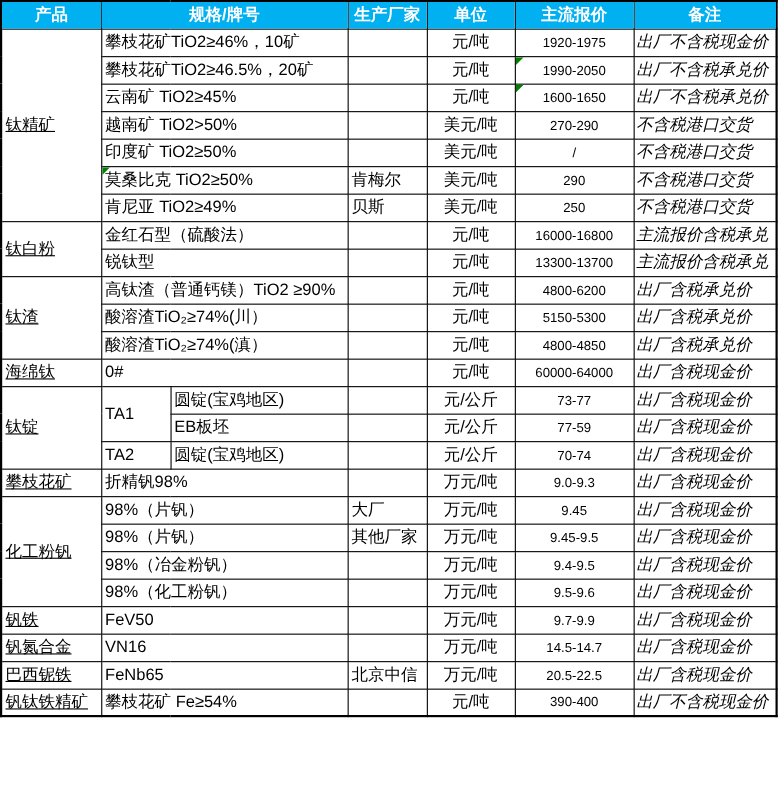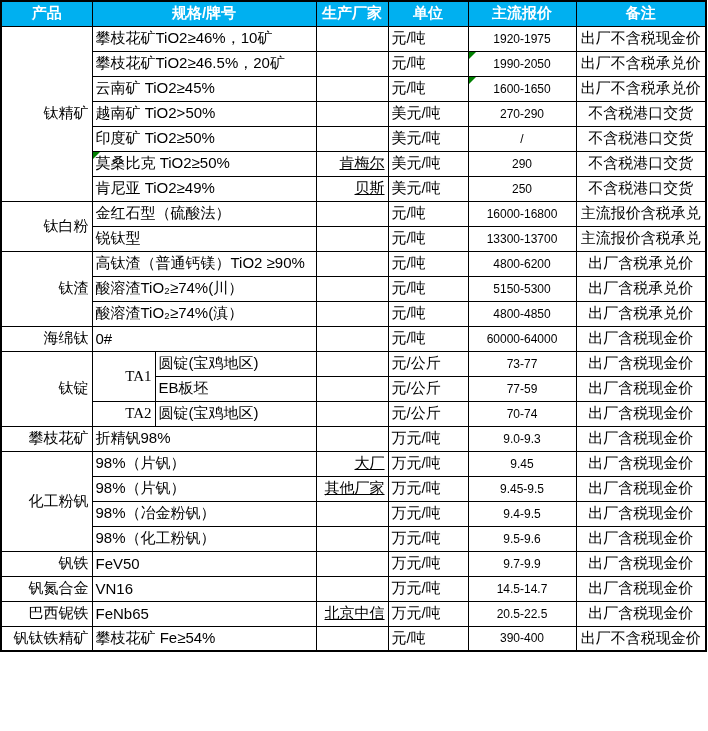--- a/index.html
+++ b/index.html
@@ -22,27 +22,27 @@
     vertical-align:middle;
     position:relative;
     box-sizing:border-box;
   }
   thead th{
     background:var(--header-bg,#00B0F0);
     color:var(--header-text,#ffffff);
     font-weight:bold;text-align:center;
     font-size:15px;
   }
-  td.product{text-align:right;}
+  td.product{text-align:left;text-decoration:underline;}
   td.spec{text-align:left;}
-  td.grade{text-align:right;font-family:Liberation Serif, serif;}
-  td.maker{text-align:right;text-decoration:underline;}
-  td.unit{text-align:left;}
+  td.grade{text-align:left;}
+  td.maker{text-align:left;}
+  td.unit{text-align:center;}
   td.price{text-align:center;font-size:12px;}
-  td.note{text-align:center;padding:0 2px;}
+  td.note{text-align:left;padding:0 2px;font-style:italic;}
   .flag{
     position:absolute;top:0;left:0;width:0;height:0;
     border-top:7px solid var(--flag-green,#008000);
     border-right:7px solid transparent;
   }
 </style>
 </head>
 <body>
 
 <table class="price-table">

